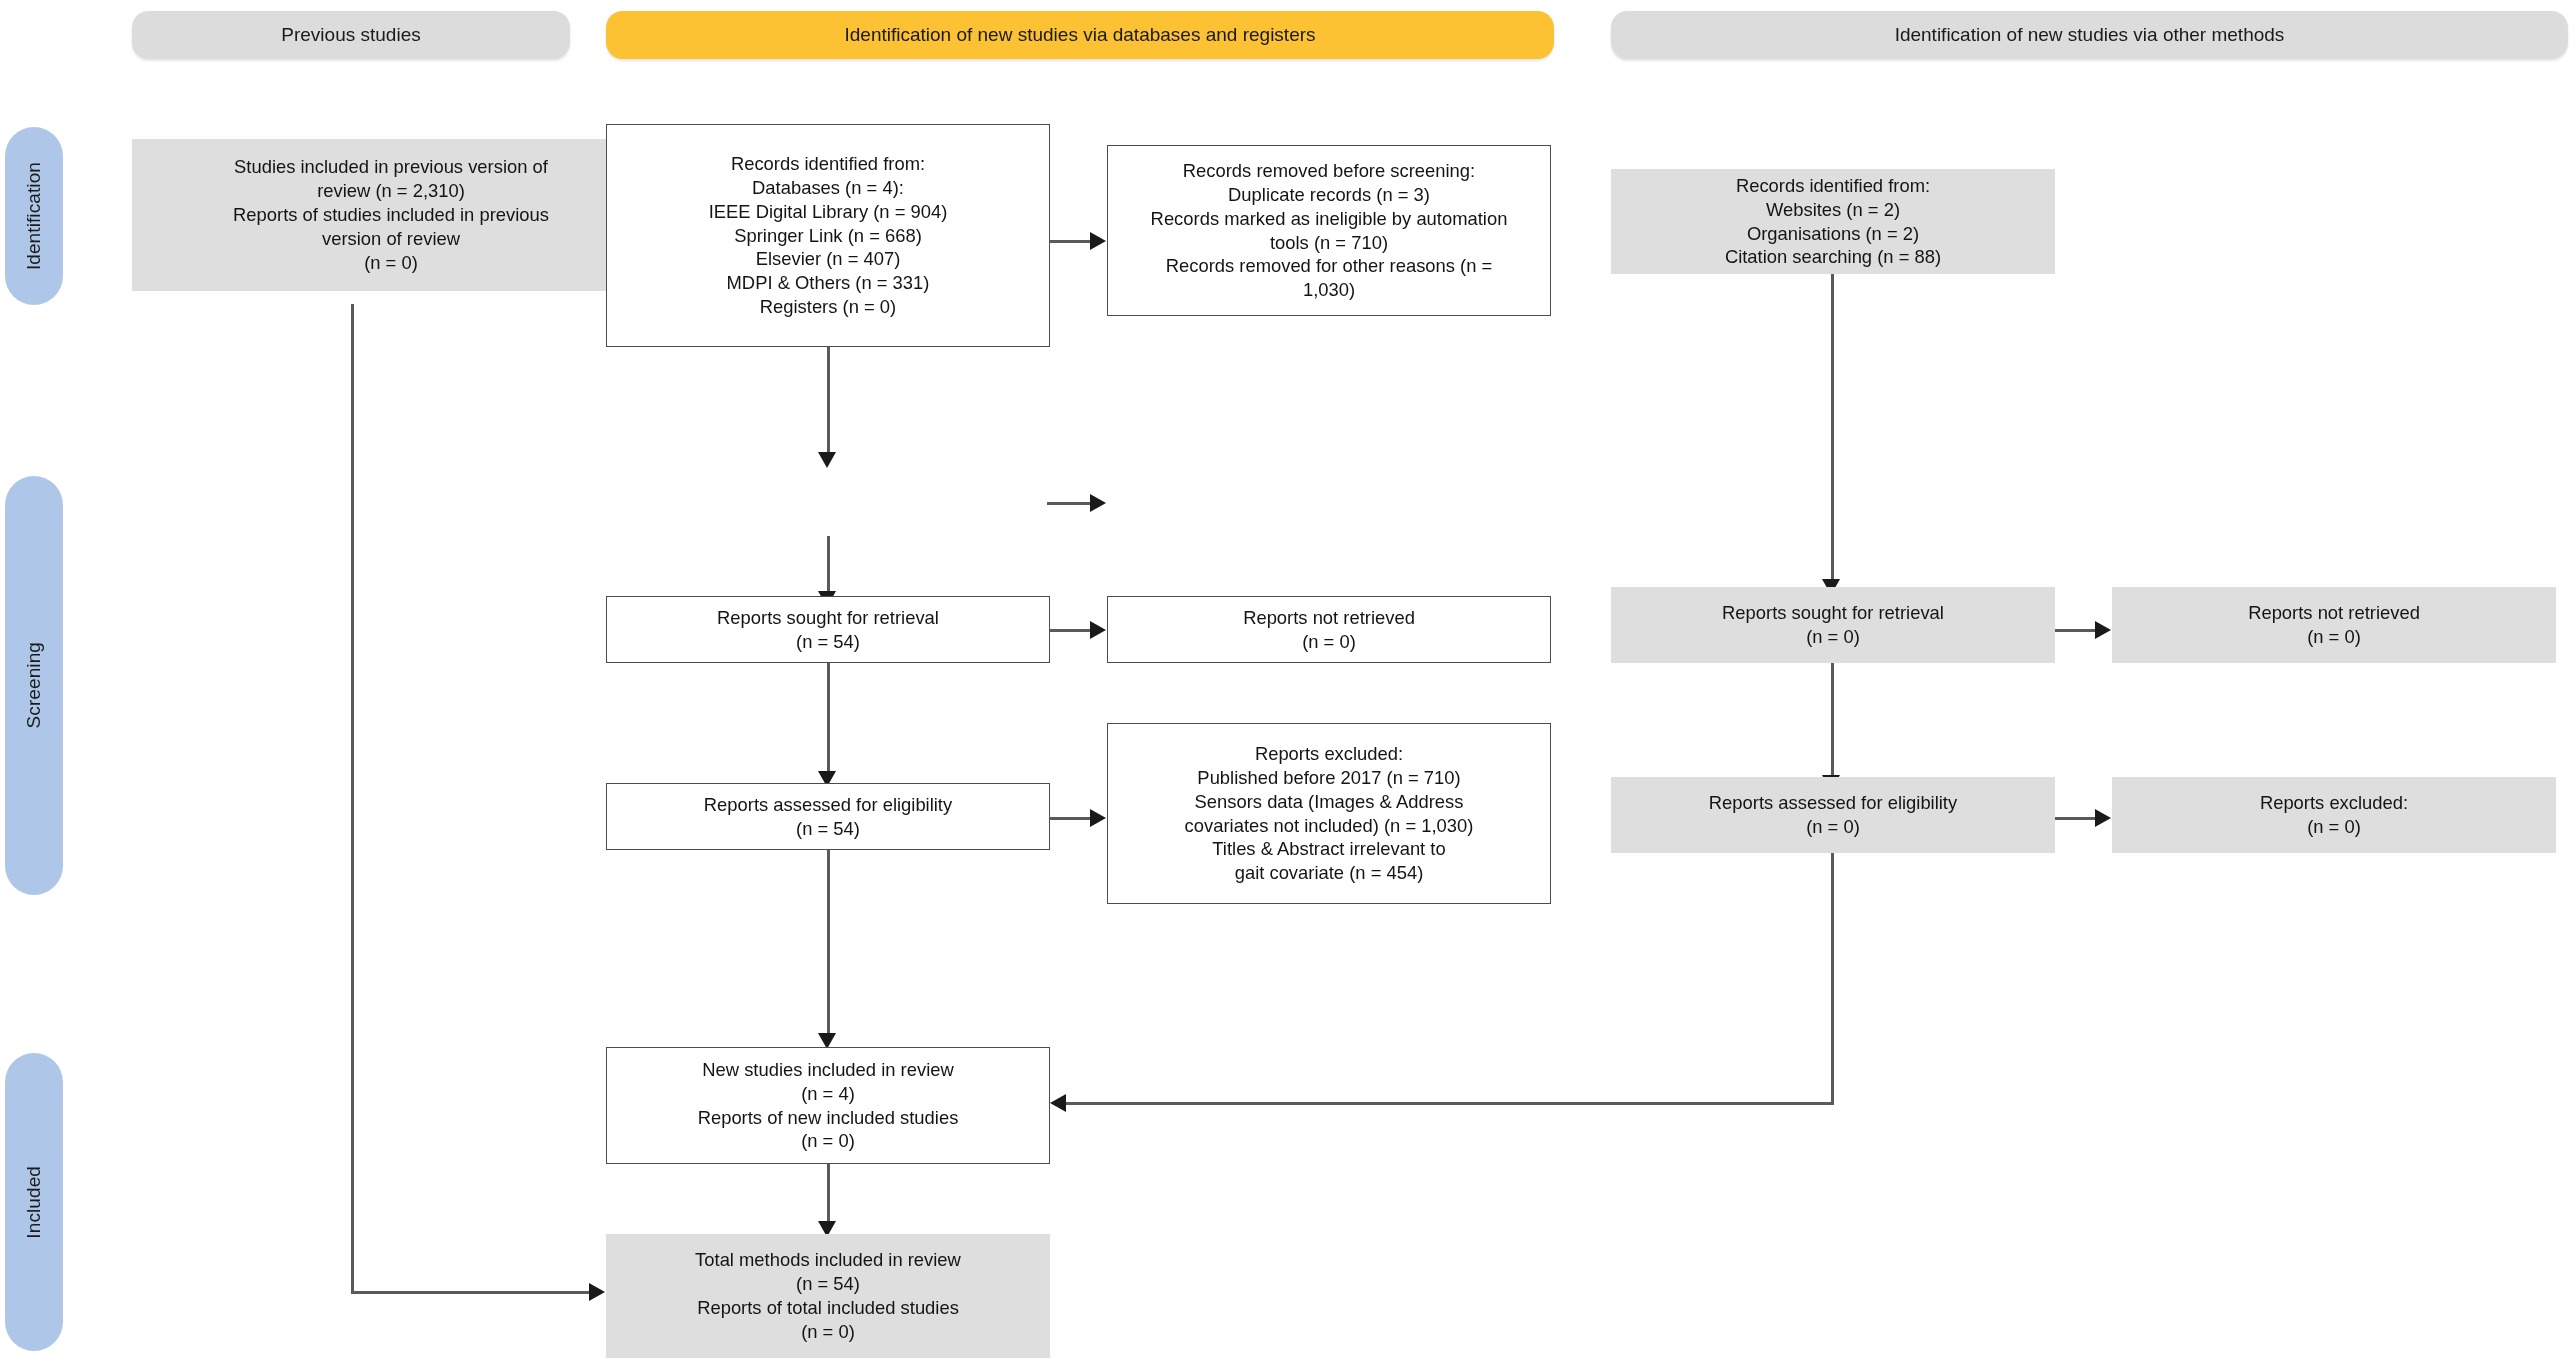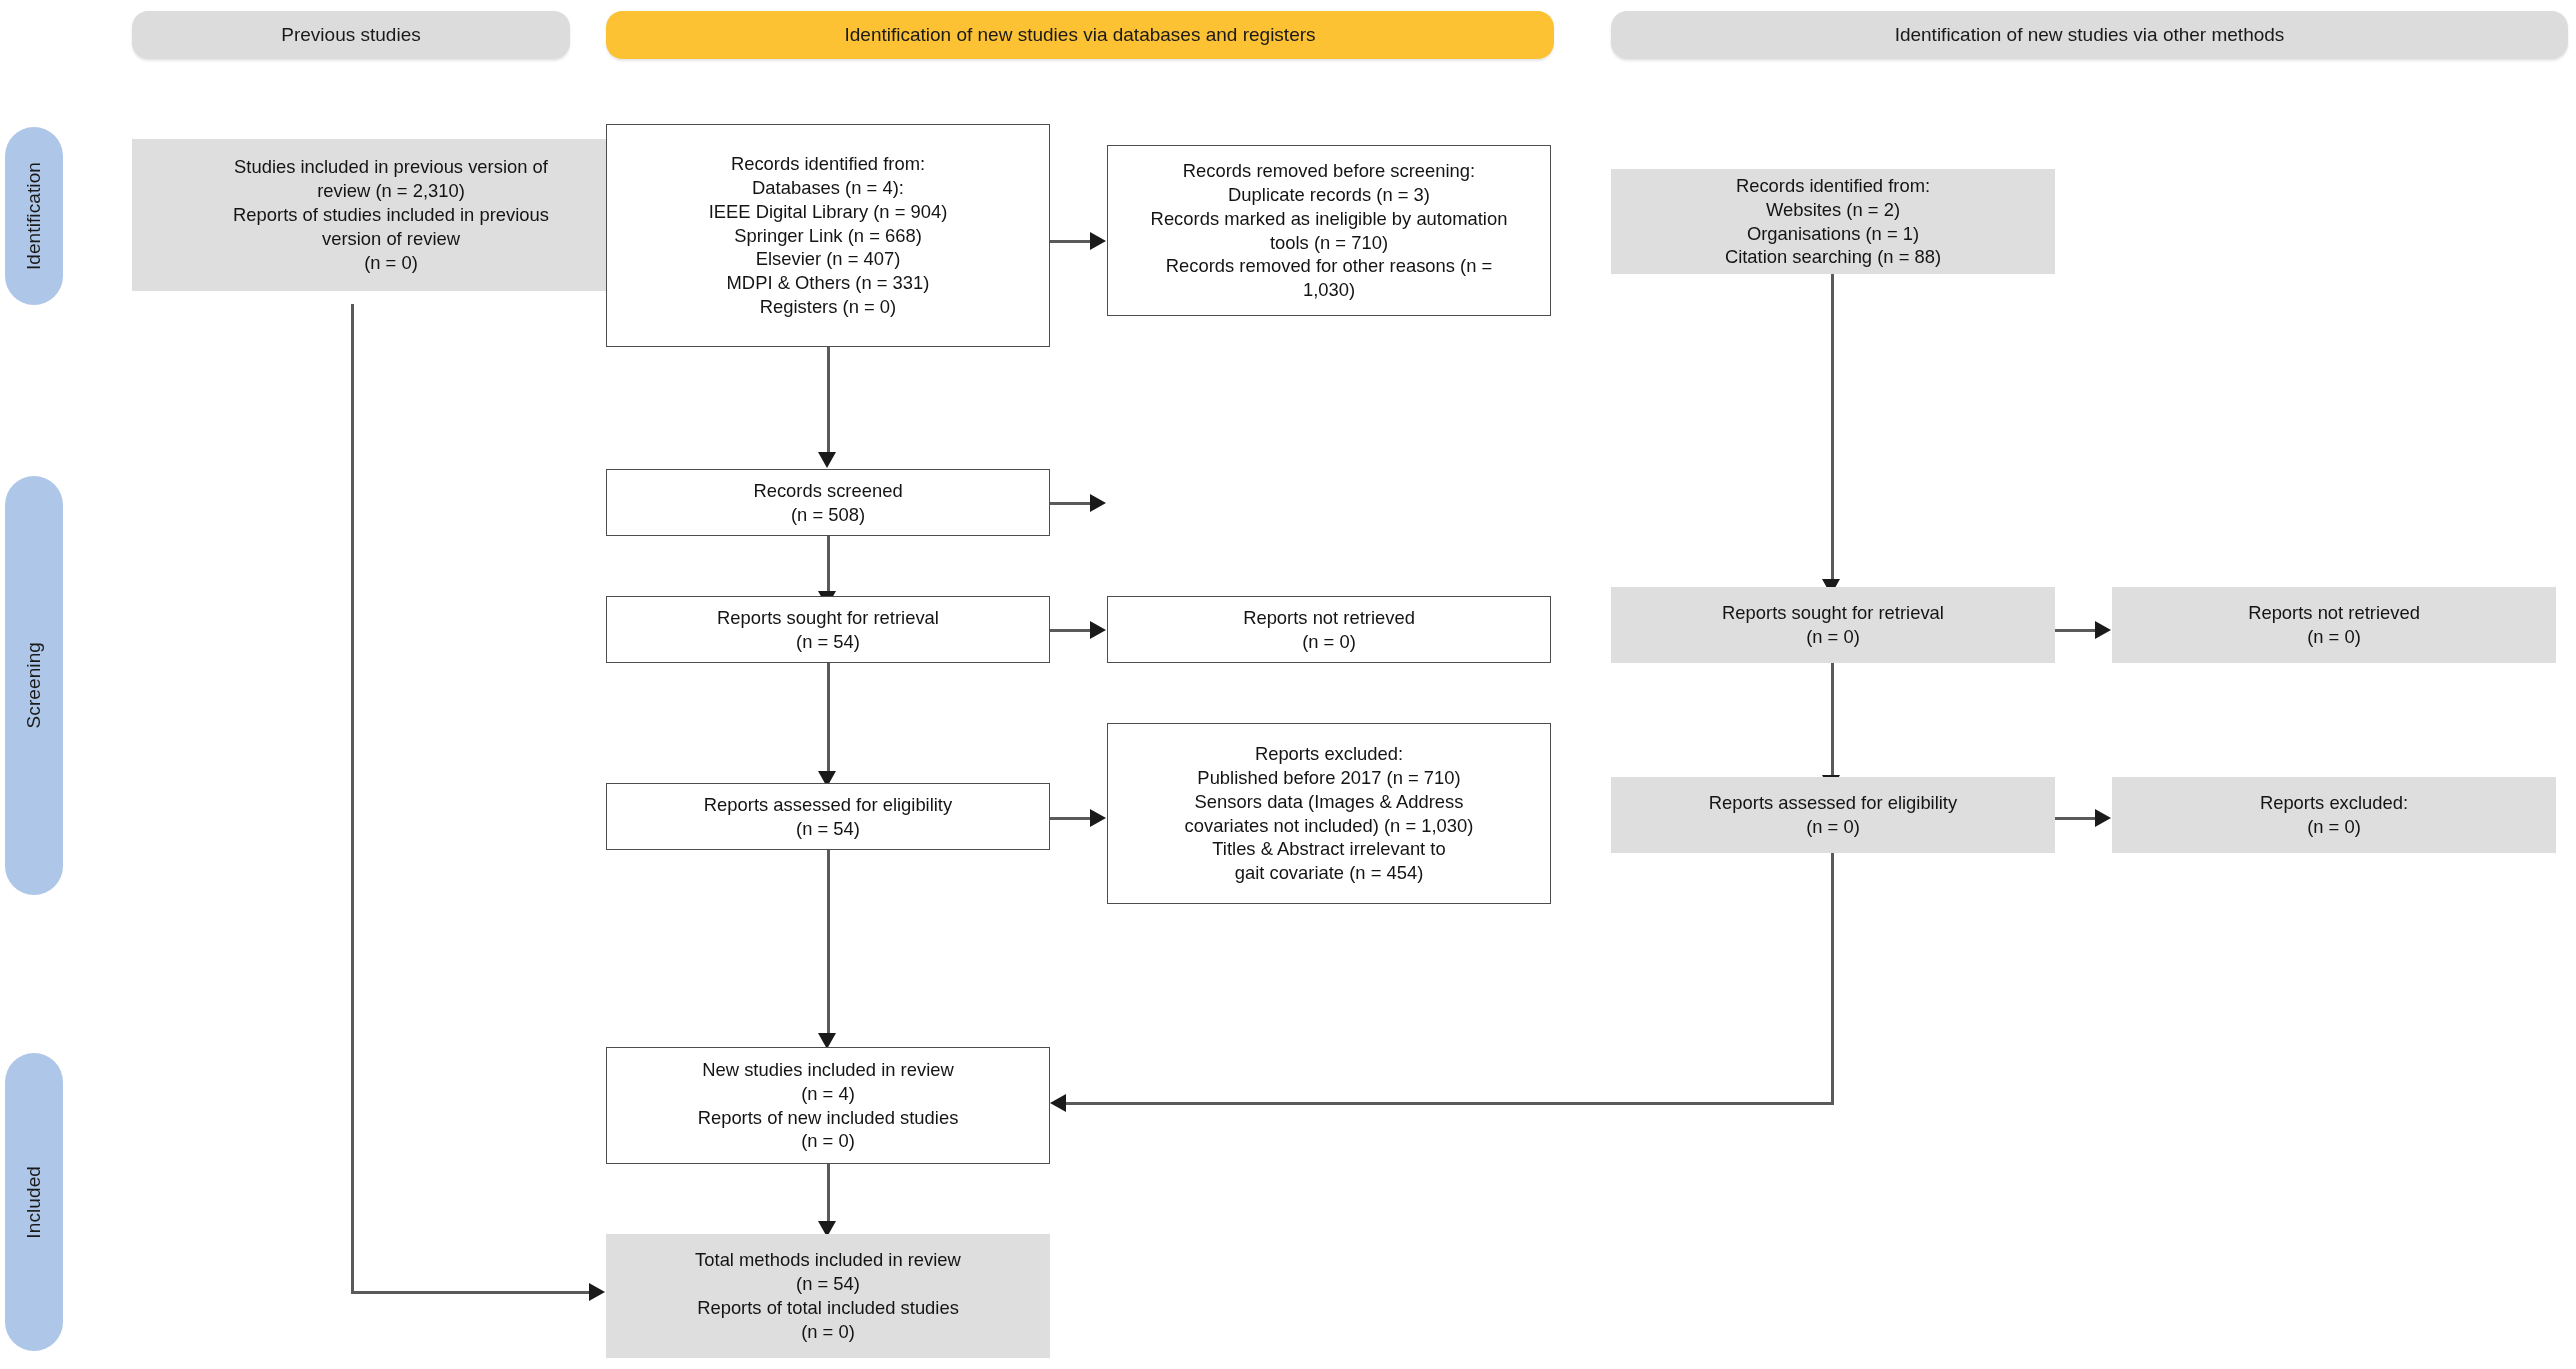--- a/index.html
+++ b/index.html
@@ -200,31 +200,25 @@
       <span>tools (n = 710)</span><br>
       <span>Records removed for other reasons (n =</span><br>
       <span>1,030)</span>
     </span>
   </div>
 
   <div class="node grey" style="left:1611px; top:169px; width:444px; height:105px;">
     <span class="txt">
       <span>Records identified from:</span><br>
       <span>Websites (n = 2)</span><br>
-      <span>Organisations (n = 1)</span><br>
+      <span>Organisations (n = 2)</span><br>
       <span>Citation searching (n = 88)</span>
     </span>
   </div>
 
-  <div class="node white" style="left:606px; top:469px; width:444px; height:67px;">
-    <span class="txt">
-      <span>Records screened</span><br>
-      <span>(n = 508)</span>
-    </span>
-  </div>
 
 
   <div class="node white" style="left:606px; top:596px; width:444px; height:67px;">
     <span class="txt">
       <span>Reports sought for retrieval</span><br>
       <span>(n = 54)</span>
     </span>
   </div>
 
   <div class="node white" style="left:1107px; top:596px; width:444px; height:67px;">

